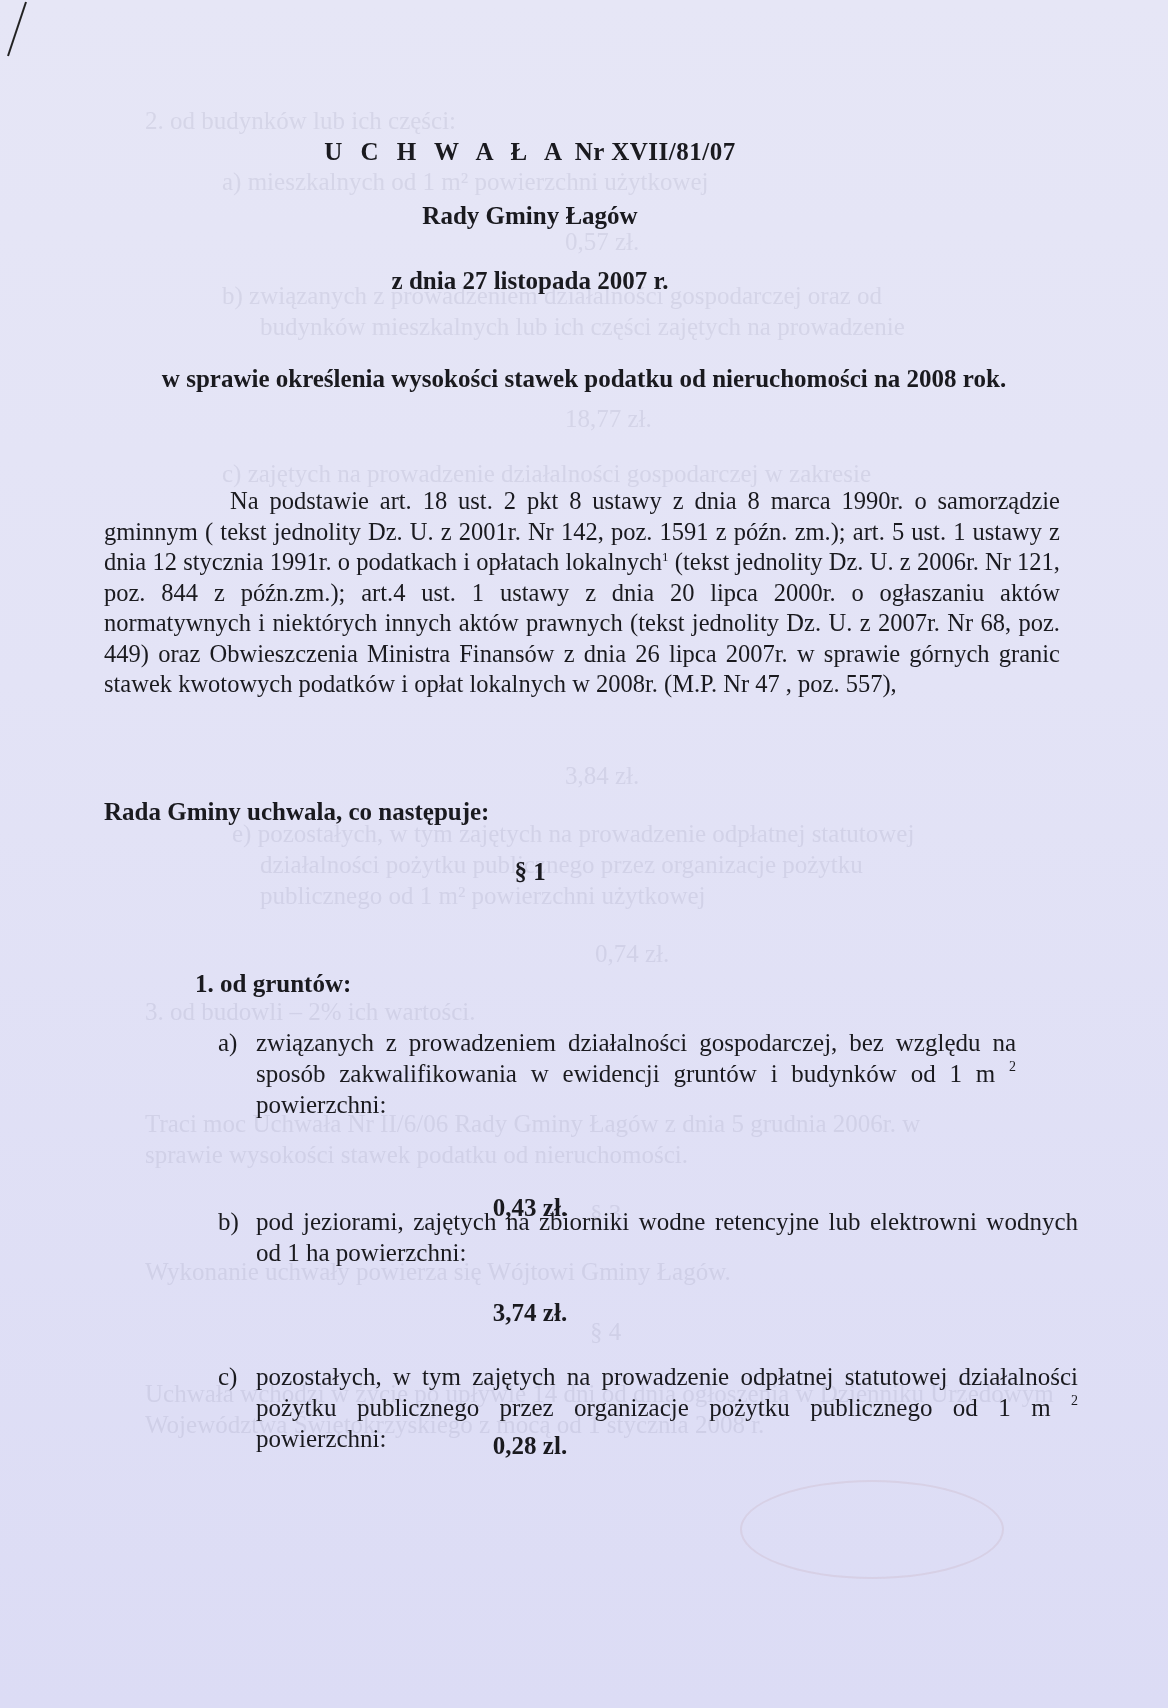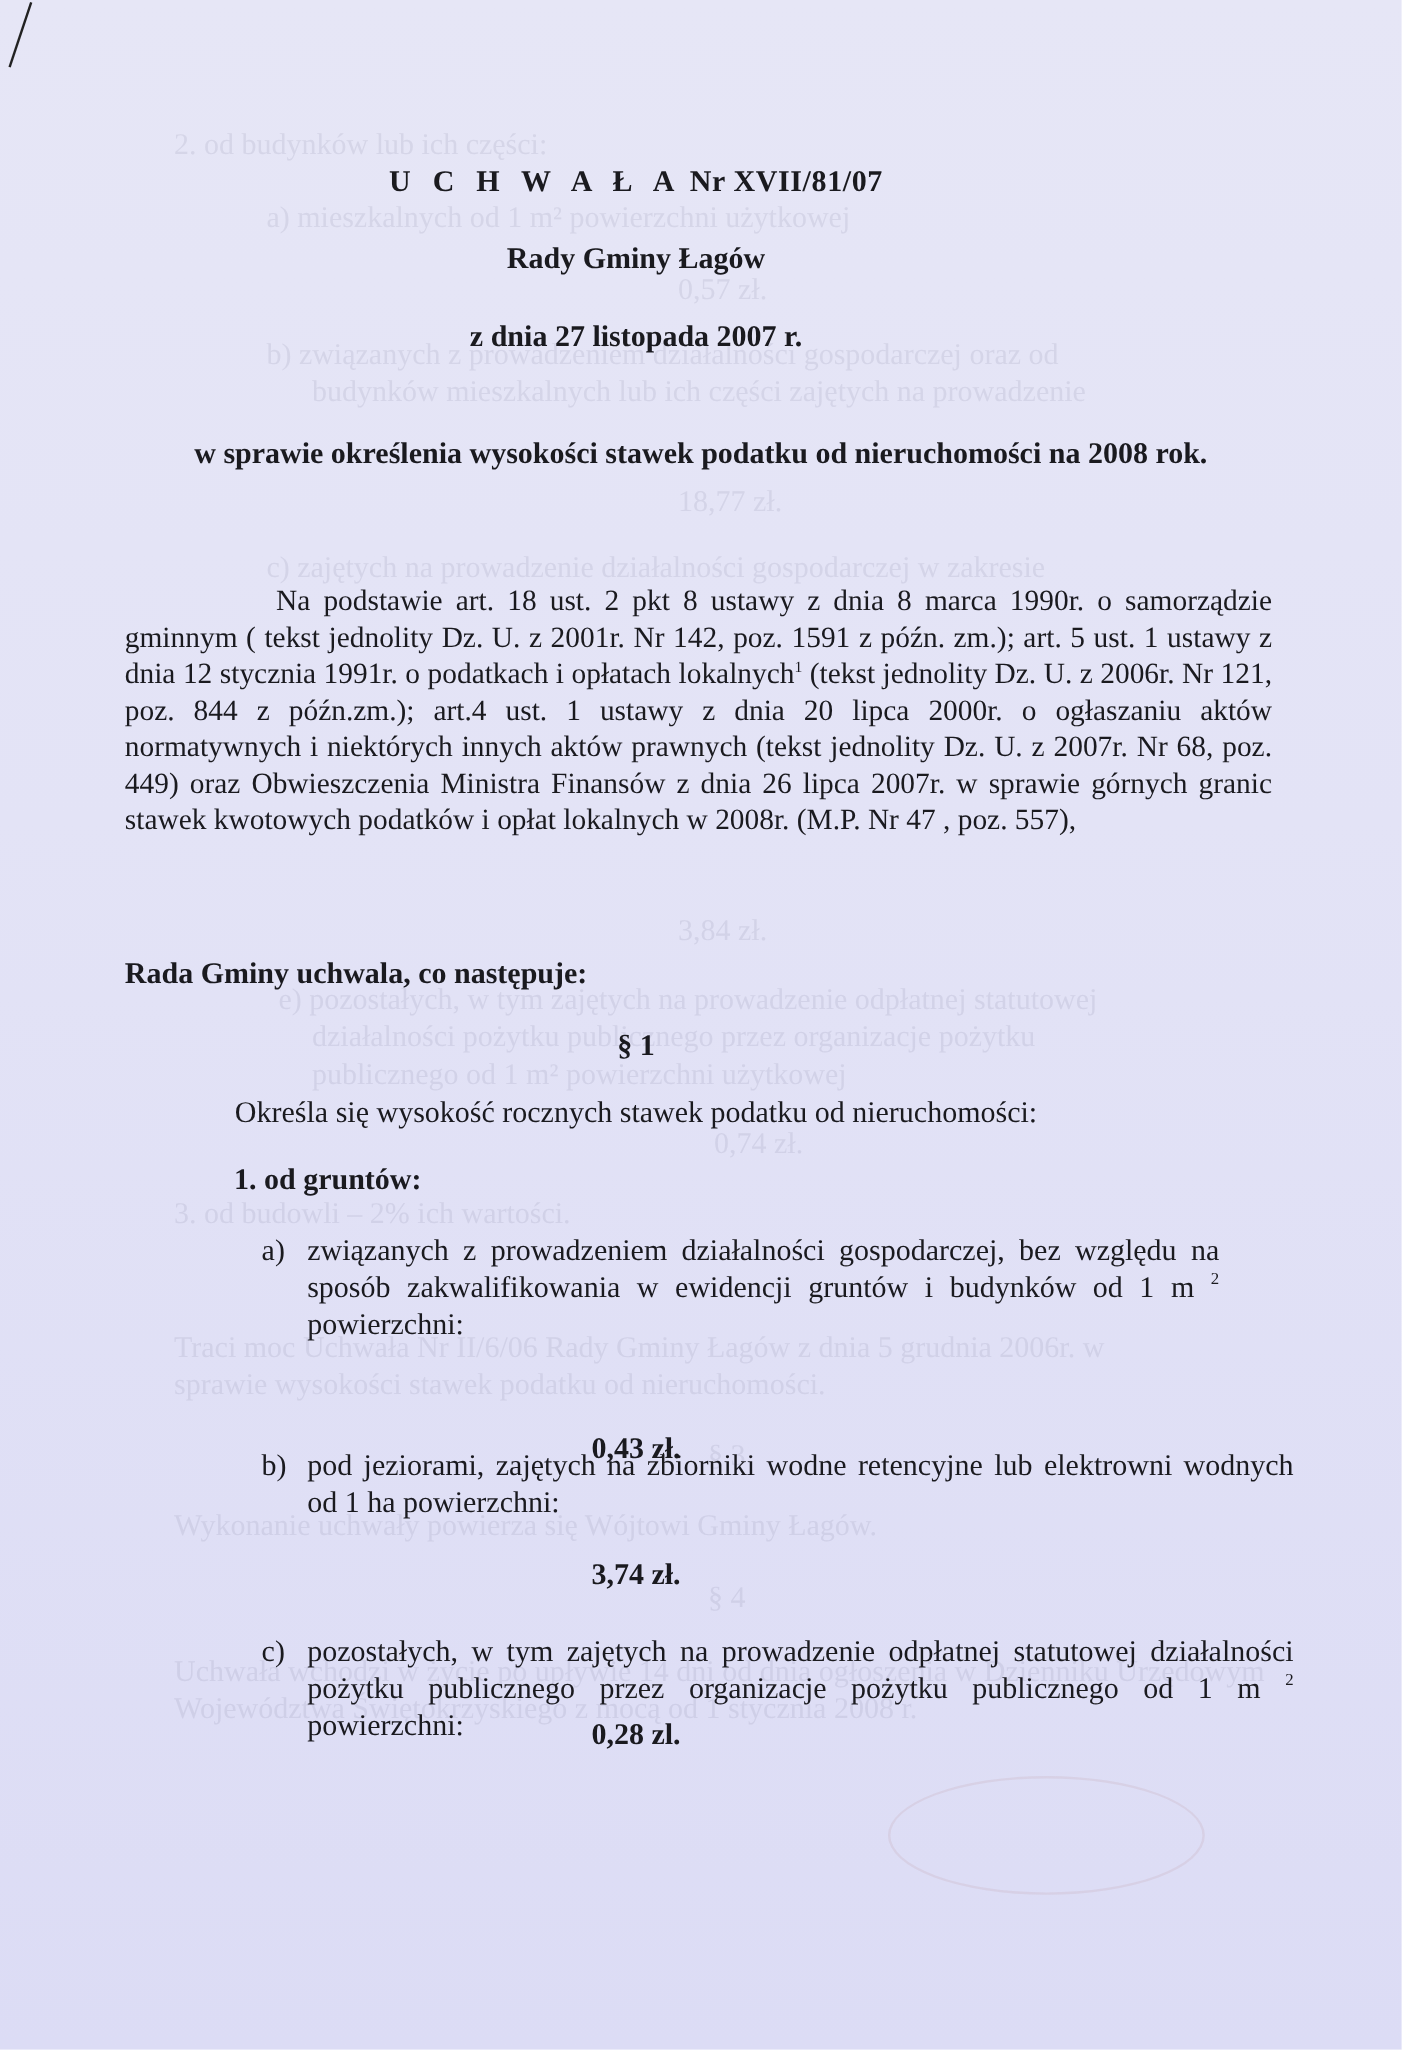--- a/index.html
+++ b/index.html
@@ -87,21 +87,20 @@
   </div>
   <div class="center subtitle1">Rady Gminy Łagów</div>
   <div class="center subtitle2">z dnia 27 listopada 2007 r.</div>
   <div class="center subject">w sprawie określenia wysokości stawek podatku od nieruchomości na 2008 rok.</div>
 
   <div class="preamble"><span class="indent"></span><span>Na podstawie art. 18 ust. 2 pkt 8  ustawy z dnia 8 marca 1990r. o samorządzie gminnym ( tekst jednolity Dz. U. z 2001r.  Nr 142, poz. 1591 z późn. zm.); art. 5 ust. 1  ustawy z dnia 12 stycznia 1991r. o podatkach i opłatach lokalnych</span><sup>1</sup><span> (tekst jednolity Dz. U. z 2006r.  Nr 121, poz. 844 z późn.zm.); art.4 ust. 1 ustawy z dnia 20 lipca 2000r. o ogłaszaniu aktów normatywnych i niektórych innych aktów prawnych (tekst jednolity Dz. U. z 2007r.  Nr 68, poz. 449)  oraz Obwieszczenia Ministra Finansów z dnia 26 lipca  2007r. w sprawie górnych granic stawek kwotowych podatków i opłat lokalnych w 2008r. (M.P. Nr 47 , poz. 557),</span></div>
 
   <div class="resolves">Rada Gminy uchwala, co następuje:</div>
 
   <div class="center section">§ 1</div>
-  <div class="center intro">Określa się wysokość rocznych stawek podatku od nieruchomości:</div>
 
   <div class="point1">1.  od gruntów:</div>
 
   <div class="item item-a">
     <span class="marker">a)</span>
     <div class="text"><span>związanych z prowadzeniem działalności gospodarczej, bez względu na sposób zakwalifikowania w ewidencji gruntów i budynków od 1 m </span><sup>2</sup><span> powierzchni:</span></div>
   </div>
   <div class="center amount amount-a">0,43 zł.</div>
 
   <div class="item item-b">

